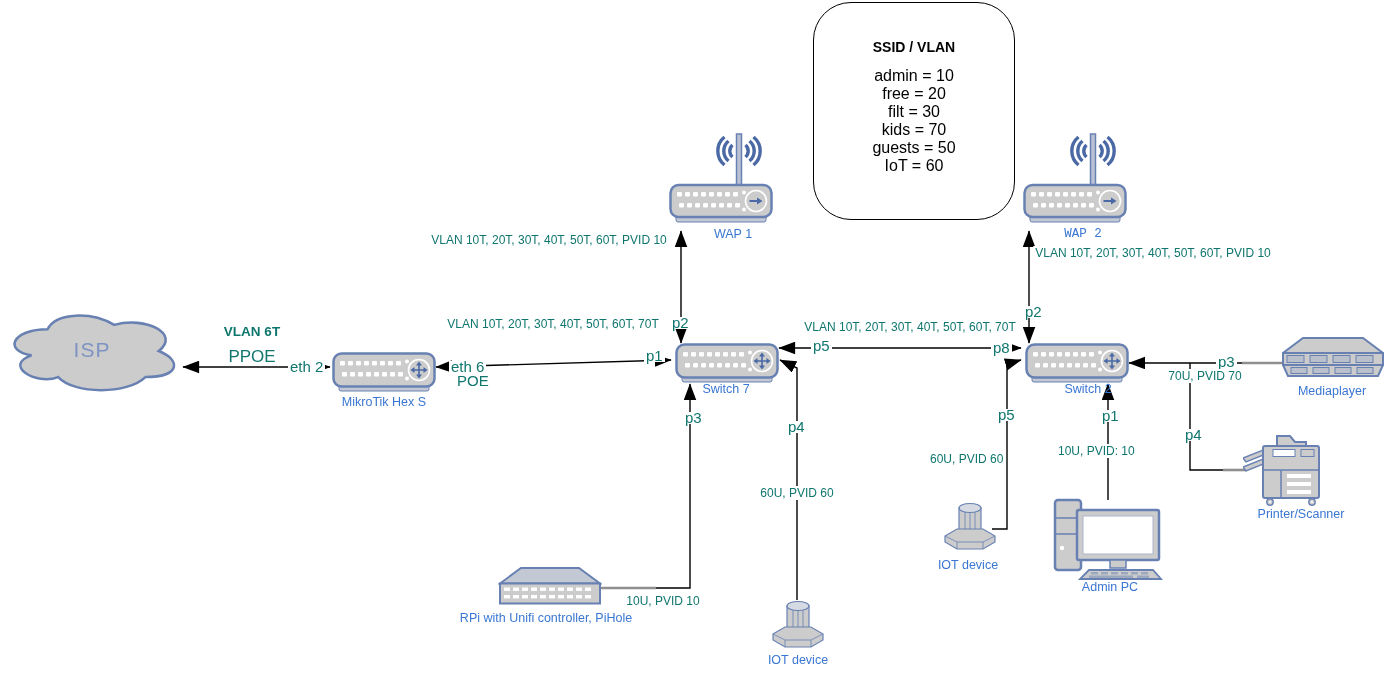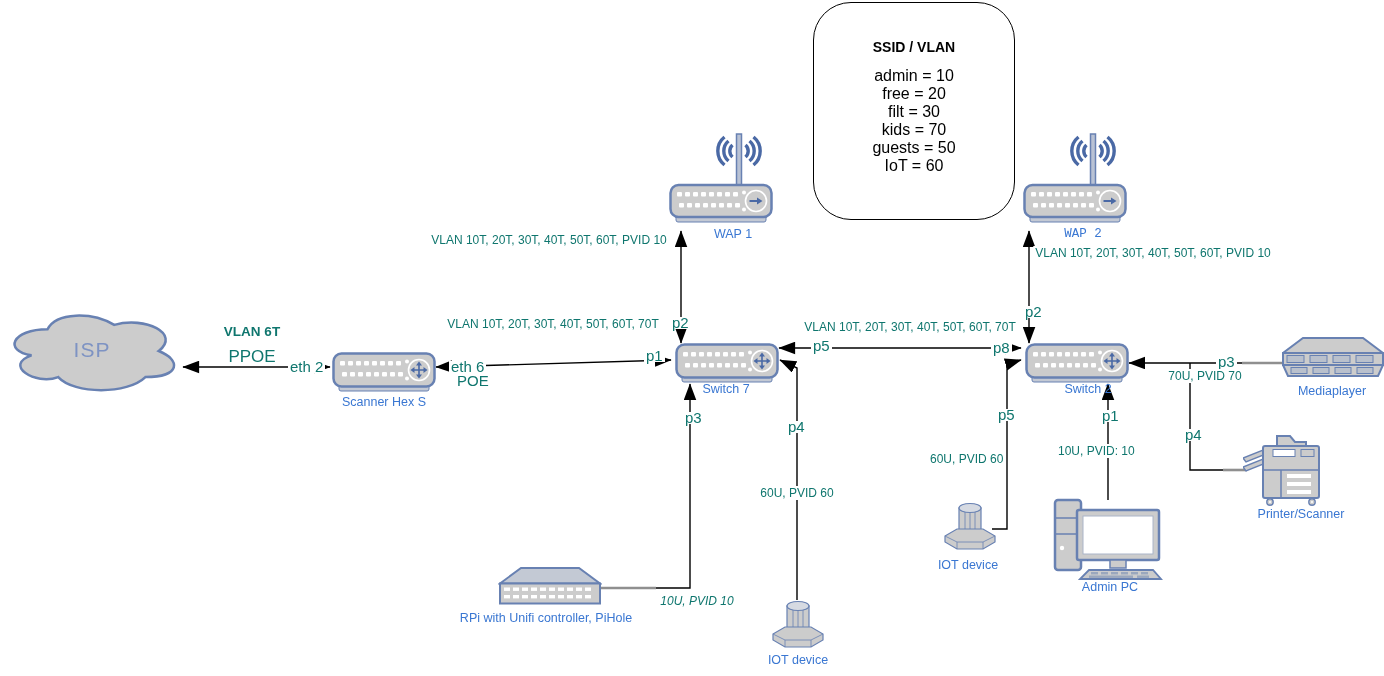--- a/index.html
+++ b/index.html
@@ -95,21 +95,21 @@
           <rect x="58" y="20" width="5" height="4.5" rx="1"></rect>
           <rect x="66" y="20" width="5" height="4.5" rx="1"></rect>
         <circle cx="75" cy="9.5" r="2"></circle>
           <circle cx="75" cy="26.5" r="2"></circle>
       </g>
       <circle cx="87" cy="18" r="10.5" fill="#cccccc" stroke="#ffffff" stroke-width="1.6"></circle>
       <path d="M87,12 V24 M81,18 H93" stroke="#4a69a5" stroke-width="1.6" fill="none"></path>
       <path d="M87,9.5 l-3,4 h6 z M87,26.5 l-3,-4 h6 z M78.5,18 l4,-3 v6 z M95.5,18 l-4,-3 v6 z" fill="#4a69a5"></path>
     </svg>
   </div>
-  <div class="lbl node-label cx" style="left:384px;top:395px;">Scanner Hex S</div>
+  <div class="lbl node-label cx" style="left:384px;top:395px;">MikroTik Hex S</div>
 
   <div class="node" style="left:669px;top:126px;">
     <svg width="104" height="100" viewBox="0 0 104 100">
       <rect x="67.5" y="8" width="5" height="56" fill="#b9c2d4" stroke="#6881b2" stroke-width="1.5"></rect>
       <g stroke="#4a69a5" stroke-width="3.4" fill="none">
         <path d="M63.5,19 A8,8 0 0,0 63.5,31"></path>
           <path d="M59.5,15 A13,13 0 0,0 59.5,35"></path>
           <path d="M55.5,11 A18,18 0 0,0 55.5,39"></path>
         <path d="M76.5,19 A8,8 0 0,1 76.5,31"></path>
           <path d="M80.5,15 A13,13 0 0,1 80.5,35"></path>
@@ -380,21 +380,21 @@
 
   <div class="lbl vlan cx" style="left:553px;top:317px;">VLAN 10T, 20T, 30T, 40T, 50T, 60T, 70T</div>
   <div class="lbl port" style="left:449px;top:361px;">eth 6</div>
   <div class="lbl port" style="left:455px;top:375px;">POE</div>
   <div class="lbl port" style="left:644px;top:350px;">p1</div>
 
   <div class="lbl vlan cx" style="left:549px;top:233px;">VLAN 10T, 20T, 30T, 40T, 50T, 60T, PVID 10</div>
   <div class="lbl port" style="left:670px;top:317px;">p2</div>
 
   <div class="lbl port" style="left:683px;top:412px;">p3</div>
-  <div class="lbl vlan cx" style="left:697px;top:594px;font-style:italic;">10U, PVID 10</div>
+  <div class="lbl vlan cx" style="left:663px;top:594px;">10U, PVID 10</div>
 
   <div class="lbl port" style="left:786px;top:421px;">p4</div>
   <div class="lbl vlan cx" style="left:797px;top:486px;">60U, PVID 60</div>
 
   <div class="lbl vlan cx" style="left:910px;top:320px;">VLAN 10T, 20T, 30T, 40T, 50T, 60T, 70T</div>
   <div class="lbl port" style="left:811px;top:340px;">p5</div>
   <div class="lbl port" style="left:991px;top:342px;">p8</div>
 
   <div class="lbl vlan cx" style="left:1153px;top:246px;">VLAN 10T, 20T, 30T, 40T, 50T, 60T, PVID 10</div>
   <div class="lbl port" style="left:1023px;top:306px;">p2</div>

